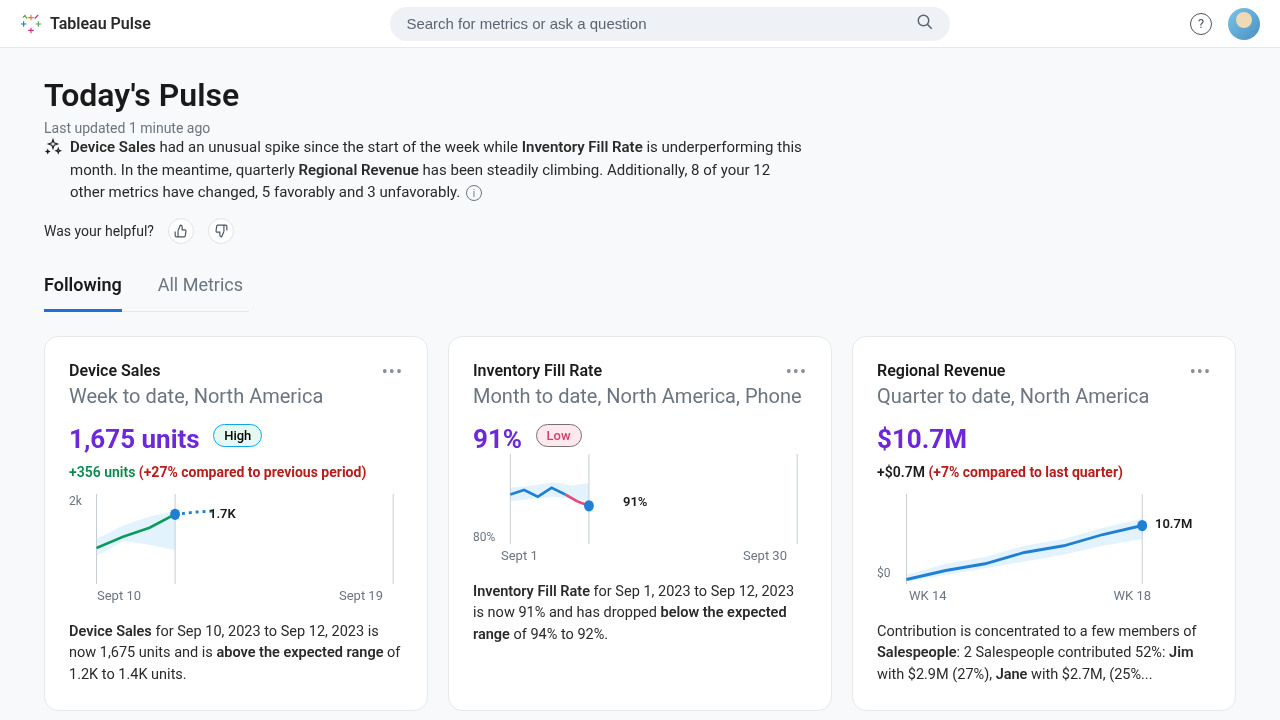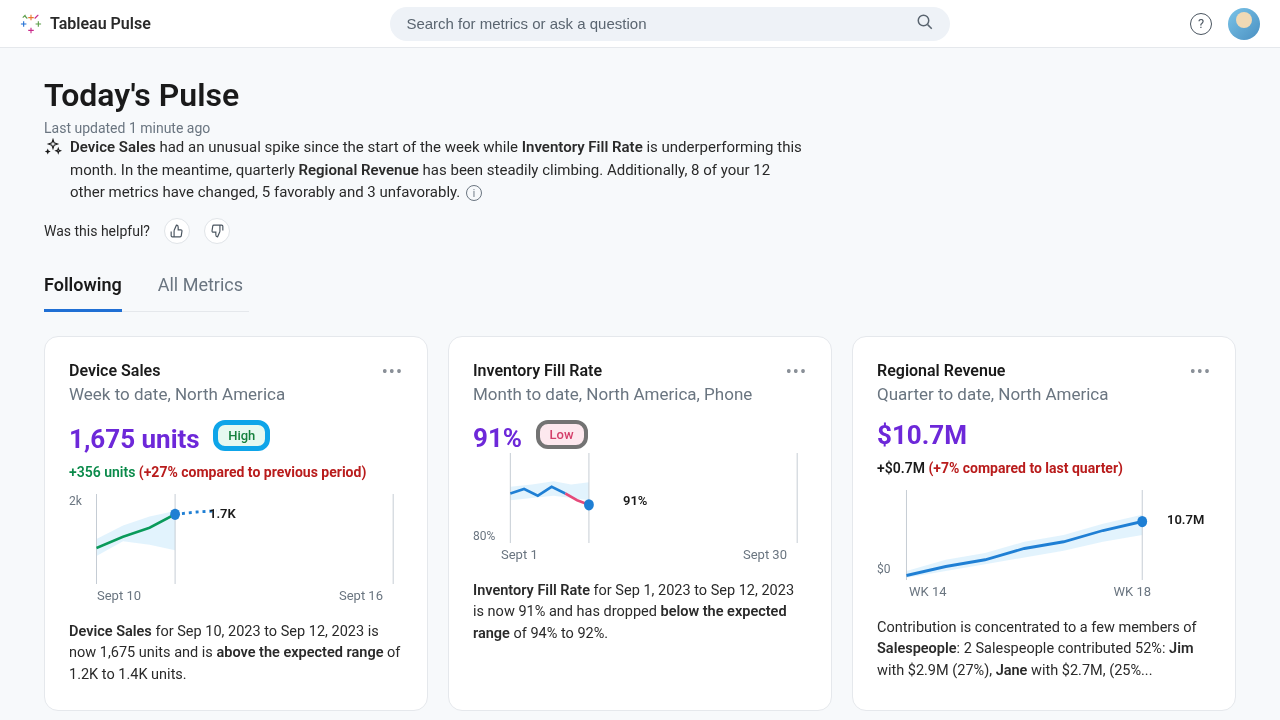--- a/index.html
+++ b/index.html
@@ -27,26 +27,26 @@
 .info-icon { display: inline-flex; width: 16px; height: 16px; border: 1.2px solid #6a7580; border-radius: 50%; align-items: center; justify-content: center; font-size: 10px; color: #6a7580; vertical-align: middle; margin-left: 2px; }
 .feedback { display: flex; align-items: center; gap: 14px; font-size: 14px; color: #2a2a2a; margin-bottom: 30px; }
 .thumb-btn { width: 26px; height: 26px; border-radius: 50%; border: 1px solid #e0e4e8; background: #fff; display: flex; align-items: center; justify-content: center; cursor: pointer; color: #4a5560; }
 .tabs { display: flex; gap: 36px; border-bottom: 1px solid #e5e8ec; margin-bottom: 24px; width: 205px; }
 .tab { padding-bottom: 14px; font-size: 18px; color: #6a7580; cursor: pointer; text-align: right; }
 .tab.active { color: #1a1a1a; font-weight: 600; border-bottom: 3px solid #1f6fd4; margin-bottom: -1px; }
 .cards { display: flex; gap: 20px; }
 .card { background: #fff; border: 1px solid #e5e8ec; border-radius: 14px; padding: 24px; flex: 1; min-width: 380px; }
 .card-header { display: flex; justify-content: space-between; align-items: flex-start; margin-bottom: 2px; }
 .card-title { font-size: 16px; font-weight: 600; color: #1a1a1a; }
-.card-sub { font-size: 17px; color: #6a7580; margin-bottom: 16px; }
+.card-sub { font-size: 20px; color: #6a7580; margin-bottom: 16px; }
 .more-icon { color: #8a9098; cursor: pointer; font-size: 18px; letter-spacing: 1px; }
 .big-value { font-size: 26px; font-weight: 700; color: #6d28d9; display: inline-block; }
 .badge { display: inline-block; padding: 3px 10px; border-radius: 12px; font-size: 13px; font-weight: 500; margin-left: 10px; vertical-align: 8px; }
-.badge.high { background: #e6f9f0; color: #15803d; border: 5px solid #0ea5e9; }
-.badge.low { background: #fde8ee; color: #d43f6a; border: 4px solid #737373; }
+.badge.high { background: #e6f9f0; color: #000000; border: 1px solid #0ea5e9; }
+.badge.low { background: #fde8ee; color: #d43f6a; border: 1px solid #737373; }
 .delta-row { margin-top: 10px; font-size: 14px; margin-bottom: 14px; }
 .delta-pos { color: #0a8a4a; font-weight: 600; }
 .delta-neg { color: #1a1a1a; font-weight: 600; }
 .delta-neutral { color: #1a1a1a; font-weight: 600; }
 .delta-detail { color: #b91c1c; font-weight: bold; }
 .chart-area { height: 90px; position: relative; margin-bottom: 4px; }
 .chart-labels { display: flex; justify-content: space-between; font-size: 13px; color: #6a7580; padding: 0 20px 0 28px; }
 .y-label { position: absolute; left: 0; font-size: 12px; color: #6a7580; }
 .point-label { position: absolute; font-size: 13px; font-weight: 600; color: #1a1a1a; }
 .insight { font-size: 14.5px; line-height: 1.5; color: #2a2a2a; margin-top: 18px; }
@@ -98,21 +98,21 @@
       <svg viewBox="0 0 24 24" fill="none" stroke="#1a1a1a" stroke-width="1.5">
           <path d="M12 2l1.5 4.5L18 8l-4.5 1.5L12 14l-1.5-4.5L6 8l4.5-1.5zM19 14l.8 2.2L22 17l-2.2.8L19 20l-.8-2.2L16 17l2.2-.8zM5 16l.6 1.4L7 18l-1.4.6L5 20l-.6-1.4L3 18l1.4-.6z"></path>
         </svg>
     </span>
     <div class="summary-text">
       <b>Device Sales</b><span> had an unusual spike since the start of the week while </span><b>Inventory Fill Rate</b><span> is underperforming this month. In the meantime, quarterly </span><b>Regional Revenue</b><span> has been steadily climbing. Additionally, 8 of your 12 other metrics have changed, 5 favorably and 3 unfavorably. </span><span class="info-icon">i</span>
     </div>
   </div>
 
   <div class="feedback">
-    <span>Was this helpful?</span>
+    <span>Was your helpful?</span>
     <div class="thumb-btn">
       <svg width="14" height="14" viewBox="0 0 24 24" fill="none" stroke="currentColor" stroke-width="2">
           <path d="M7 22V11M2 13v7a2 2 0 002 2h13.3a2 2 0 002-1.7l1.2-8a2 2 0 00-2-2.3H14V5a3 3 0 00-3-3l-4 9"></path>
         </svg>
     </div>
     <div class="thumb-btn">
       <svg width="14" height="14" viewBox="0 0 24 24" fill="none" stroke="currentColor" stroke-width="2">
           <path d="M17 2v11M22 11V4a2 2 0 00-2-2H6.7a2 2 0 00-2 1.7l-1.2 8a2 2 0 002 2.3H10v5a3 3 0 003 3l4-9"></path>
         </svg>
     </div>
@@ -146,21 +146,21 @@
           <line x1="108" y1="0" x2="108" y2="80" stroke="#c5ccd4" stroke-width="1"></line>
           <line x1="330" y1="0" x2="330" y2="80" stroke="#c5ccd4" stroke-width="1"></line>
           <path d="M28 48 L55 38 L82 30 L108 18" stroke="#0a9a5a" stroke-width="2.5" fill="none"></path>
           <path d="M108 18 L130 16 L150 15" stroke="#1f7fd4" stroke-width="2.5" fill="none" stroke-dasharray="3 4"></path>
           <circle cx="108" cy="18" r="5" fill="#1f7fd4"></circle>
         </svg>
         <span class="point-label" style="top:12px; left:140px;">1.7K</span>
       </div>
       <div class="chart-labels">
         <span>Sept 10</span>
-        <span>Sept 16</span>
+        <span>Sept 19</span>
       </div>
       <div class="insight" id="insight-0"><b>Device Sales</b> for Sep 10, 2023  to  Sep 12, 2023 is now 1,675 units and is <b>above the expected range</b> of 1.2K to 1.4K units.</div>
     </div>
 
     <div class="card">
       <div class="card-header">
         <div class="card-title">Inventory Fill Rate</div>
         <div class="more-icon">•••</div>
       </div>
       <div class="card-sub">Month to date, North America, Phone</div>
@@ -202,21 +202,21 @@
       </div>
       <div class="chart-area">
         <span class="y-label" style="bottom:4px">$0</span>
         <svg class="spark" viewBox="0 0 340 80" preserveAspectRatio="none">
           <path d="M30 72 L70 62 L110 56 L150 46 L190 40 L230 30 L270 22 L270 40 L230 46 L190 54 L150 60 L110 66 L70 72 L30 78 Z" fill="#d6eefc" opacity="0.7"></path>
           <line x1="30" y1="0" x2="30" y2="80" stroke="#c5ccd4" stroke-width="1"></line>
           <line x1="270" y1="0" x2="270" y2="80" stroke="#c5ccd4" stroke-width="1"></line>
           <path d="M30 76 L70 68 L110 62 L150 52 L190 46 L230 36 L270 28" stroke="#1f7fd4" stroke-width="2.5" fill="none"></path>
           <circle cx="270" cy="28" r="5" fill="#1f7fd4"></circle>
         </svg>
-        <span class="point-label" style="top:22px; left:290px;">10.7M</span>
+        <span class="point-label" style="top:22px; left:278px;">10.7M</span>
       </div>
       <div class="chart-labels" style="padding-left:32px; padding-right:60px;">
         <span>WK 14</span>
         <span>WK 18</span>
       </div>
       <div class="insight" id="insight-2">Contribution is concentrated to a few members of <b>Salespeople</b>: 2 Salespeople contributed 52%: <b>Jim</b> with $2.9M (27%), <b>Jane</b> with $2.7M, (25%...</div>
     </div>
 
   </div>
 </div>

